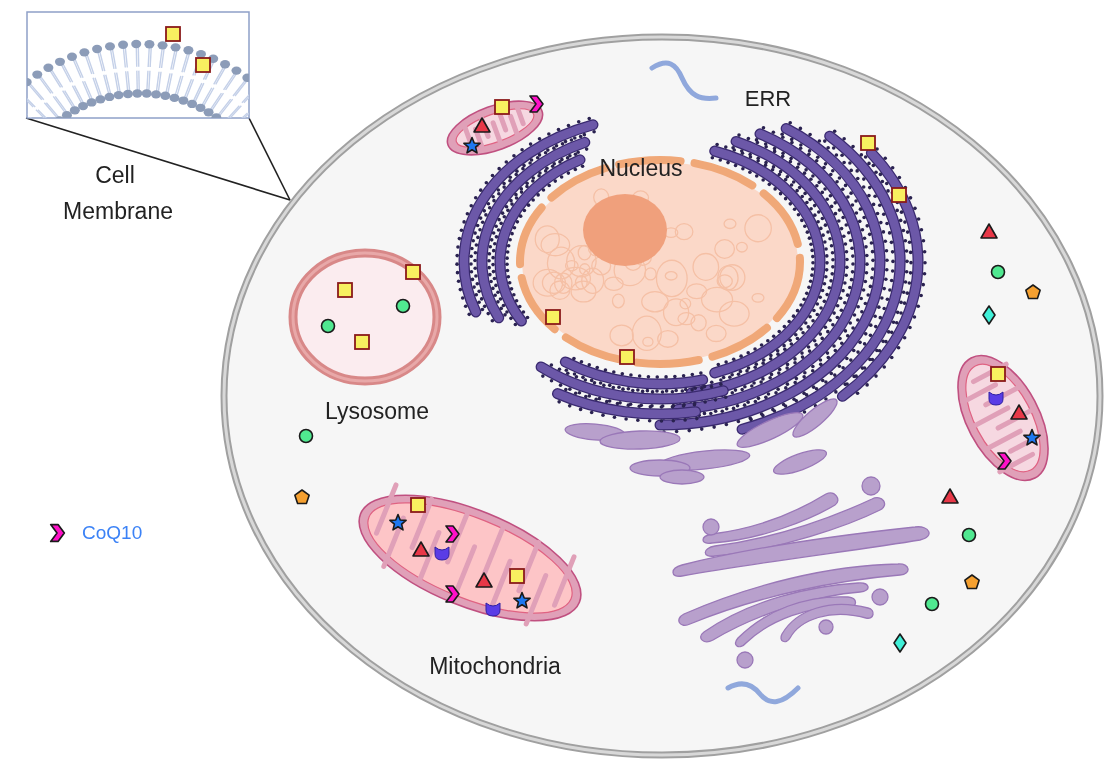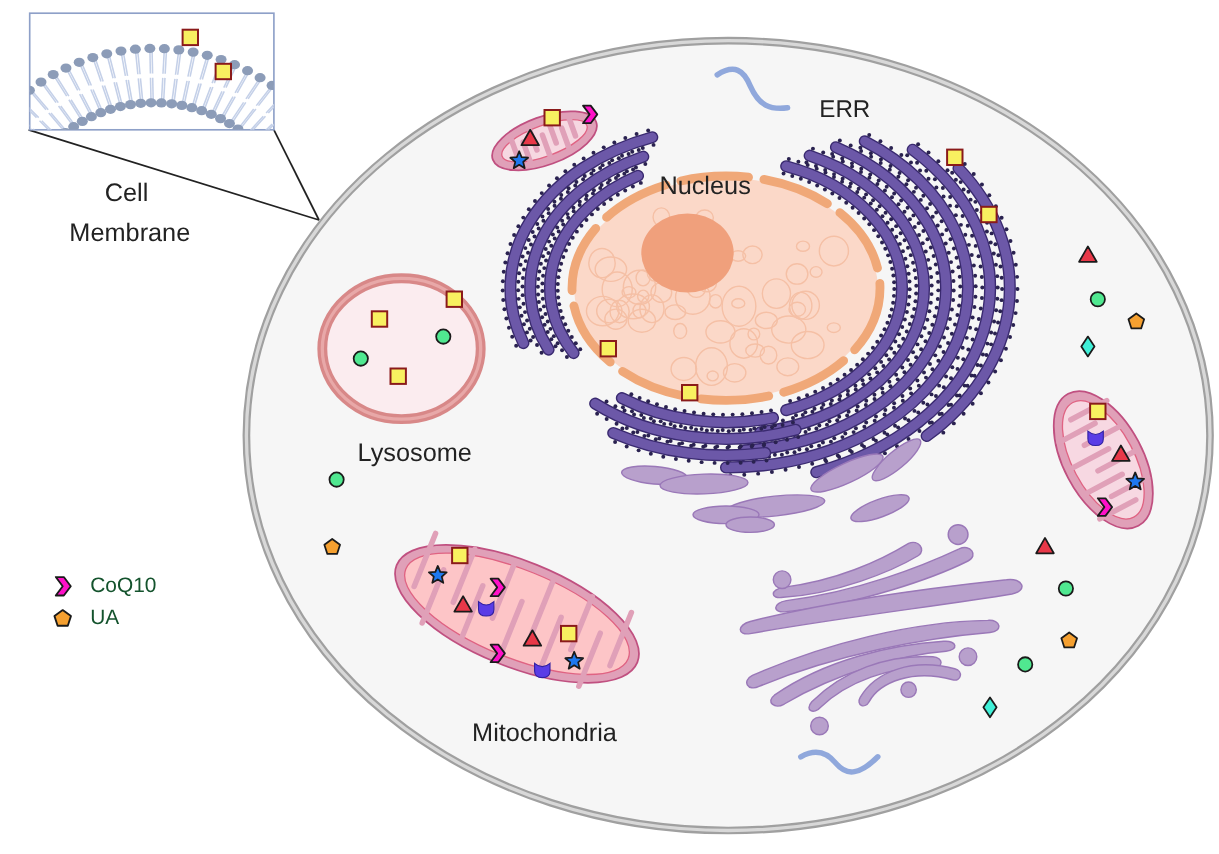--- a/index.html
+++ b/index.html
@@ -3,21 +3,21 @@
 <meta charset="utf-8">
 <style>
   html, body { margin: 0; padding: 0; background: #ffffff; }
   body { width: 1108px; height: 776px; position: relative; overflow: hidden;
          font-family: "Liberation Sans", "DejaVu Sans", sans-serif; }
   svg#scene { position: absolute; left: 0; top: 0; }
   .lbl { font-family: "Liberation Sans", "DejaVu Sans", sans-serif; fill: #222; }
   .legend { position: absolute; left: 46px; top: 518px; }
   .legend-row { display: flex; align-items: center; height: 29.4px; }
   .legend-row svg { width: 22px; height: 22px; margin-right: 14px; }
-  .legend-row span { font-size: 19px; color: #14532d; }
+  .legend-row span { font-size: 19px; color: #3b82f6; }
 </style>
 </head>
 <body>
 
 <svg id="scene" width="1108" height="776" viewBox="0 0 1108 776">
 
   <line x1="26" y1="118" x2="290" y2="200" stroke="#222" stroke-width="1.6"></line>
   <line x1="249" y1="118" x2="290" y2="200" stroke="#222" stroke-width="1.6"></line>
 
   <g>
@@ -1354,21 +1354,13 @@
 
 <div class="legend">
   <div class="legend-row">
       <svg viewBox="-11 -11 22 22">
         <g transform="scale(1.05)">
           <path d="M-6 -8 L1 -8 L7 0 L1 8 L-6 8 L0 0 Z" fill="#ff10c8" stroke="#1a1a1a" stroke-width="1.6" stroke-linejoin="round"></path>
         </g>
       </svg>
       <span>CoQ10</span>
     </div>
-  <div class="legend-row">
-      <svg viewBox="-11 -11 22 22">
-        <g transform="scale(1.05)">
-          <path d="M0.00 -7.00L7.13 -1.82L4.41 6.57L-4.41 6.57L-7.13 -1.82Z" fill="#f5a030" stroke="#1a1a1a" stroke-width="1.6" stroke-linejoin="round"></path>
-        </g>
-      </svg>
-      <span>UA</span>
-    </div>
 </div>
 
 </body></html>

